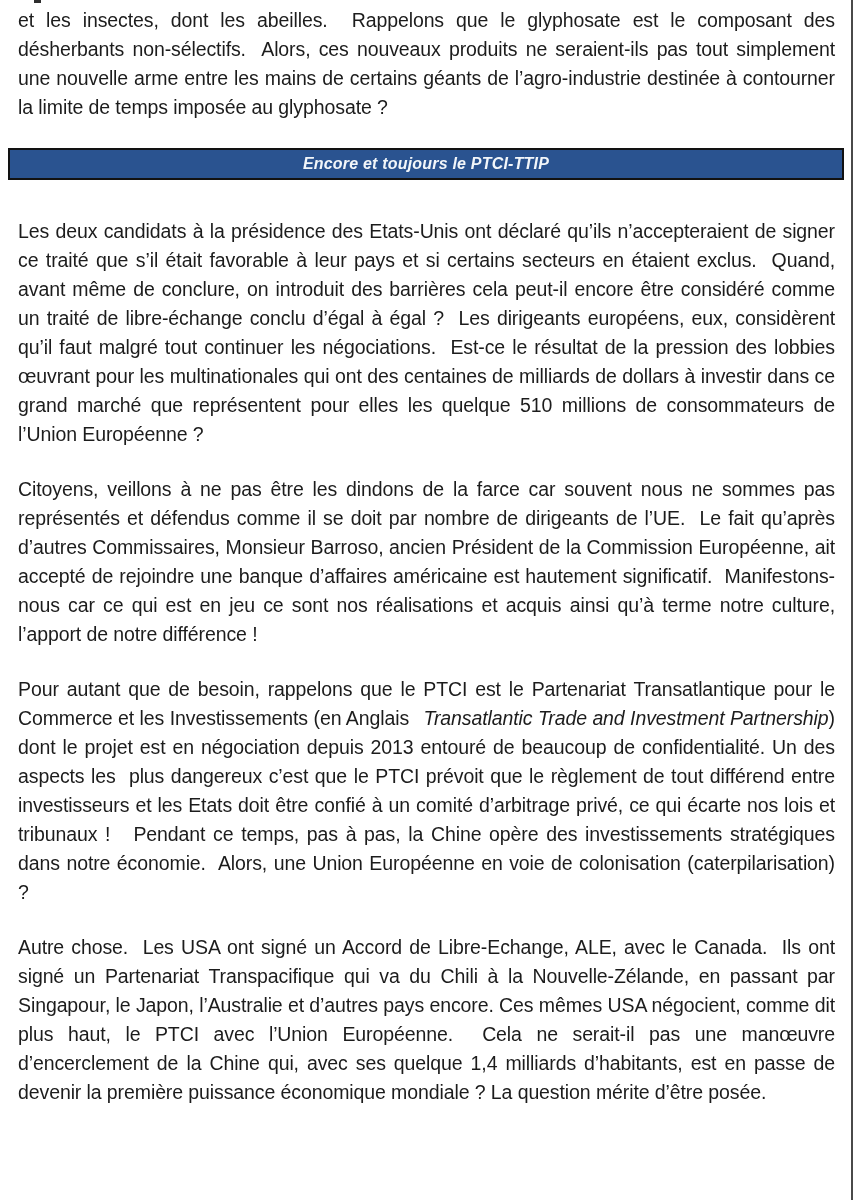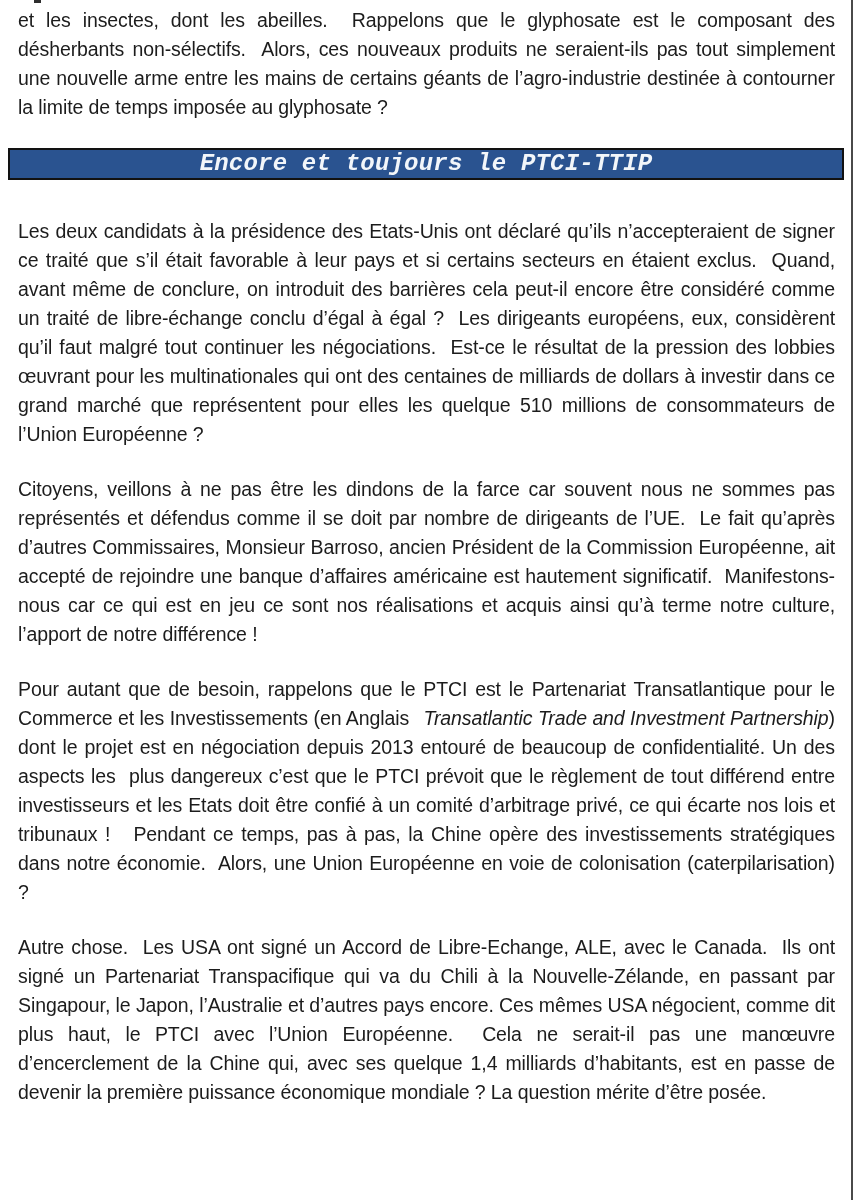--- a/index.html
+++ b/index.html
@@ -41,24 +41,24 @@
   .banner {
     box-sizing: border-box;
     margin: 20px -9px 37px -10px;
     height: 32px;
     background: var(--banner_bg, #2a5390);
     border: 2px solid var(--banner_border, #121212);
     text-align: center;
   }
   .banner-title {
     display: inline-block;
-    font-family: Liberation Mono, monospace;
+    font-family: Liberation Sans, sans-serif;
     font-weight: bold;
     font-style: italic;
-    font-size: 24px;
+    font-size: 16px;
     line-height: 28px;
     color: var(--banner_text, #f2f6fa);
     letter-spacing: 0.2px;
   }
   .scan-edge {
     position: absolute;
     top: 0;
     right: 2px;
     width: 2px;
     height: 1200px;

